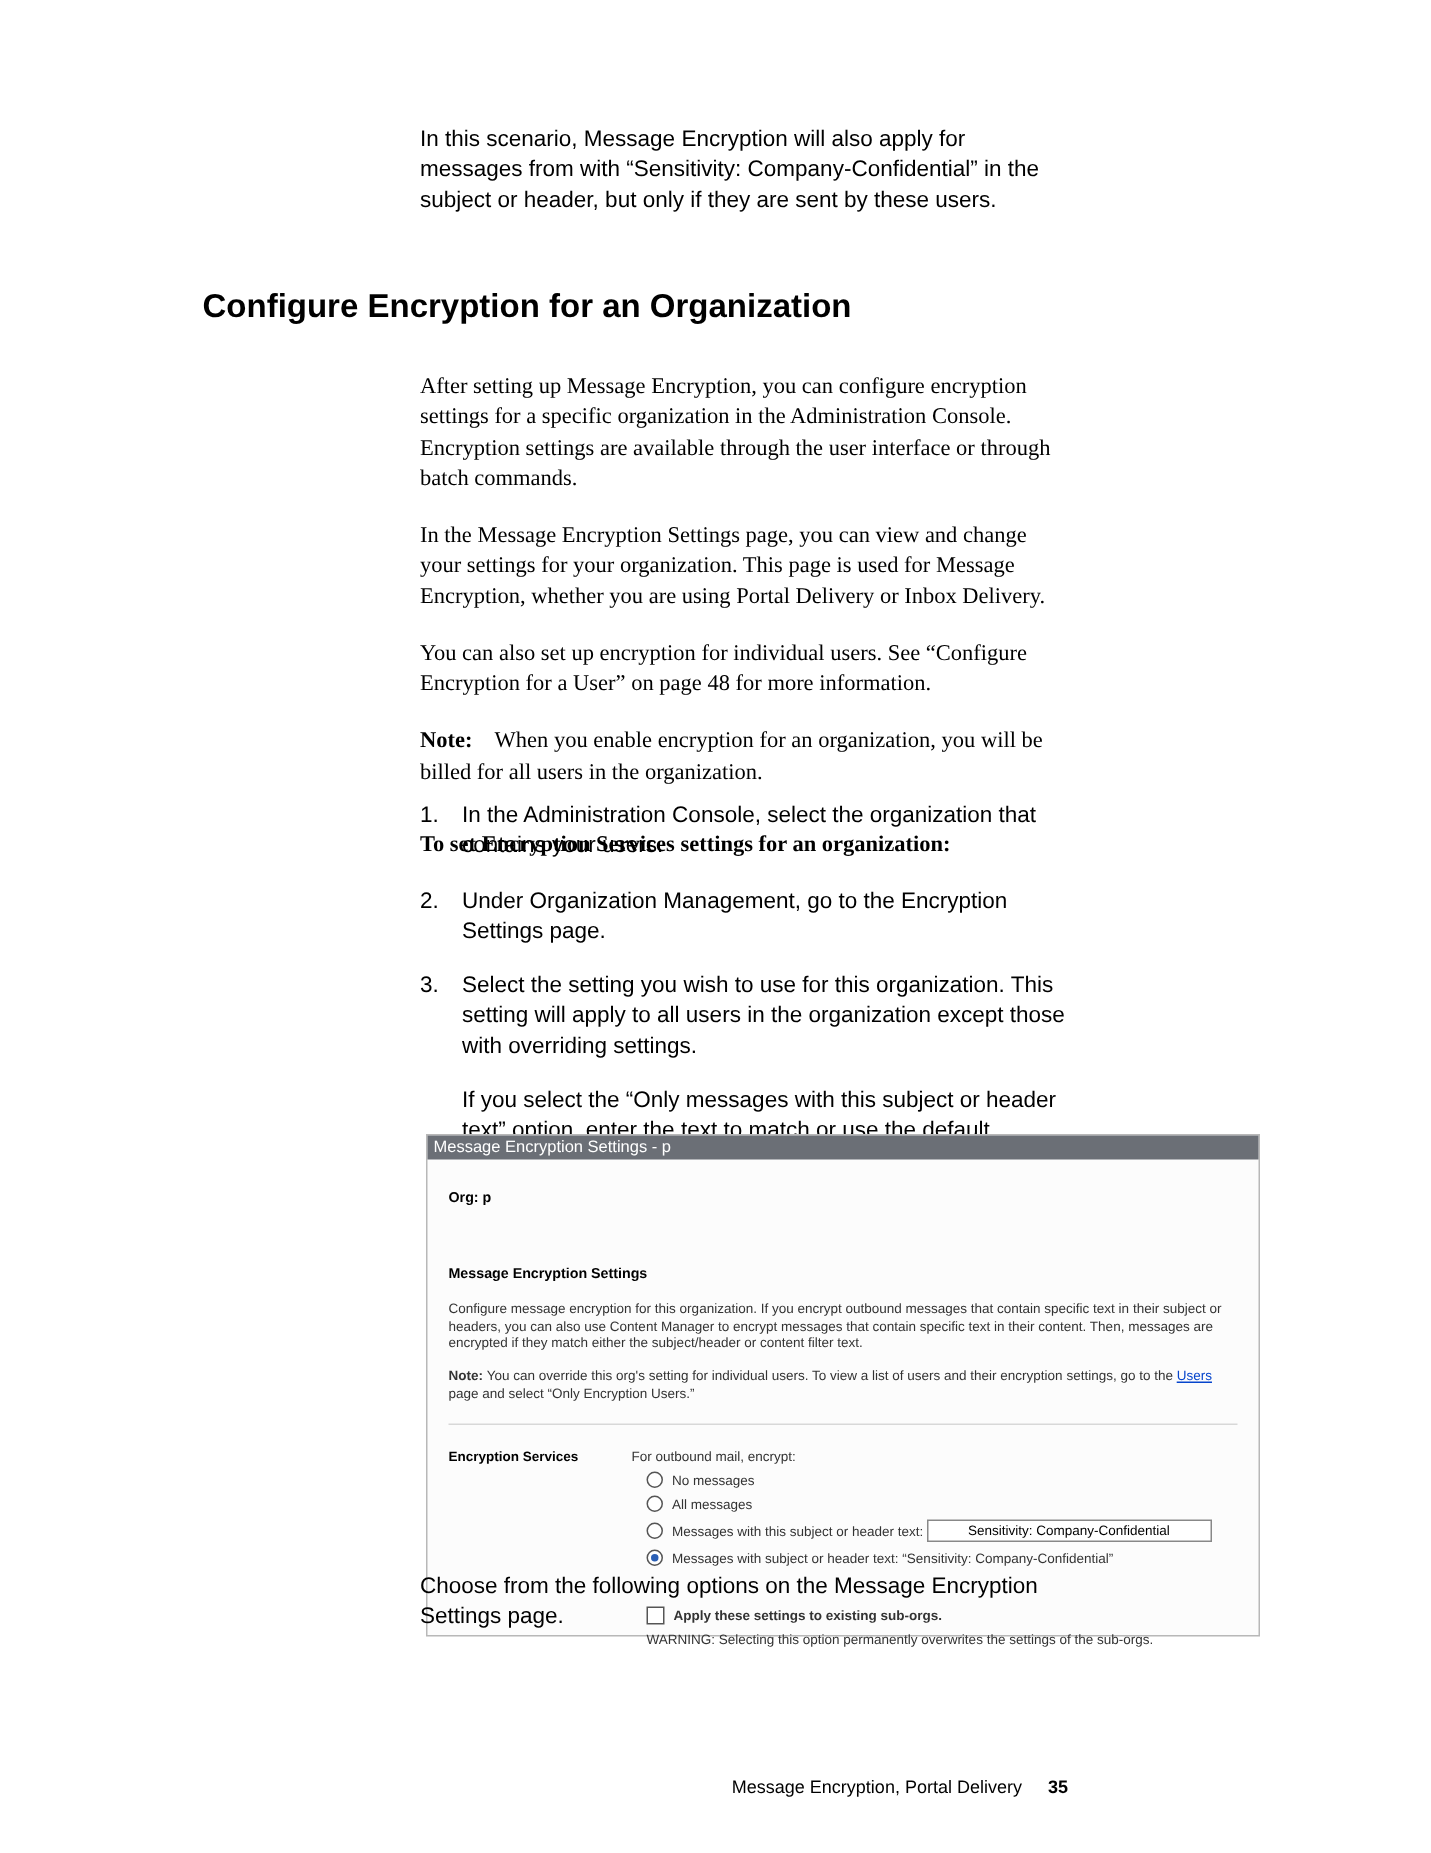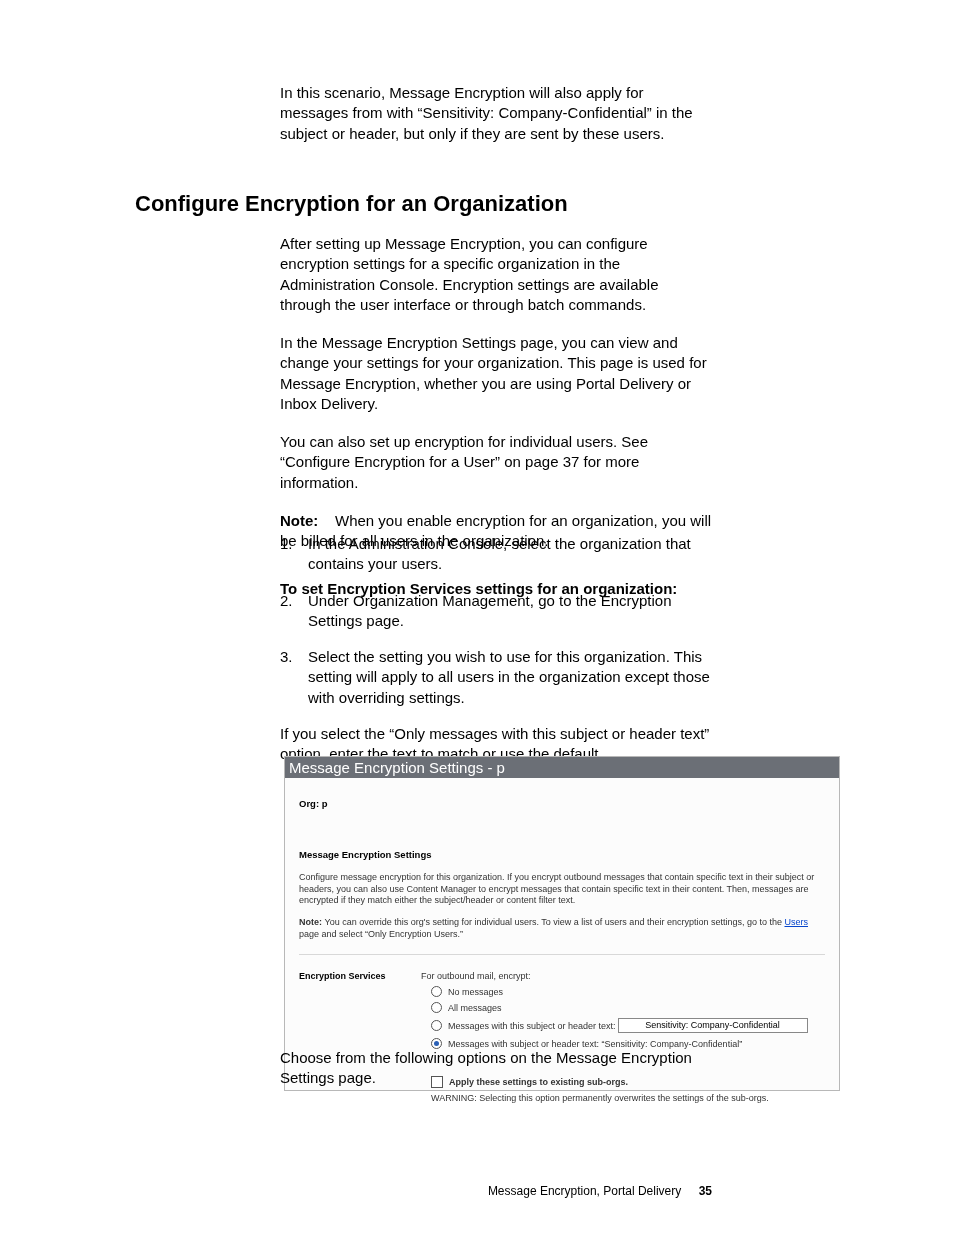--- a/index.html
+++ b/index.html
@@ -26,59 +26,61 @@
     line-height: 1.35;
   }
   .h1 {
     position: absolute;
     left: 135px;
     top: 191px;
     font-size: 22px;
     font-weight: bold;
   }
   .after-h1 {
-    top: 234px;
-    font-size: 15px;
-    line-height: 1.35;
+    top: 248px;
+    font-size: 15px;
+    line-height: 1.35;
+    font-family: Liberation Serif, serif;
   }
   .p-space { margin: 0 0 18px 0; }
   .note-label { font-weight: bold; }
   .bold { font-weight: bold; }
   .steps-block {
     top: 534px;
     font-size: 15px;
     line-height: 1.35;
   }
   .step {
     display: flex;
     margin-bottom: 16px;
   }
   .step-num {
     min-width: 28px;
   }
   .step-body {}
   .step-sub {
+    margin-left: 28px;
     margin-bottom: 16px;
   }
 
   
   .shot {
     position: absolute;
     left: 284px;
     top: 756px;
     width: 556px;
     height: 335px;
     border: 1px solid #b8b8b8;
     background: #fcfcfc;
     box-sizing: border-box;
   }
   .shot-titlebar {
     background: #6b6f76;
     color: #fff;
-    font-size: 15px;
+    font-size: 11px;
     padding: 2px 4px;
     font-family: Arial, Helvetica, sans-serif;
   }
   .shot-inner {
     padding: 14px 14px 8px 14px;
     font-family: Arial, Helvetica, sans-serif;
     color: #333;
   }
   .shot-header-row {
     display: flex;
@@ -210,21 +212,21 @@
 
 <div class="page">
 
   <div class="body-col intro">In this scenario, Message Encryption will also apply for messages from with “Sensitivity: Company-Confidential” in the subject or header, but only if they are sent by these users.</div>
 
   <div class="h1">Configure Encryption for an Organization</div>
 
   <div class="body-col after-h1">
     <p class="p-space">After setting up Message Encryption, you can configure encryption settings for a specific organization in the Administration Console. Encryption settings are available through the user interface or through batch commands.</p>
     <p class="p-space">In the Message Encryption Settings page, you can view and change your settings for your organization. This page is used for Message Encryption, whether you are using Portal Delivery or Inbox Delivery.</p>
-    <p class="p-space">You can also set up encryption for individual users. See “Configure Encryption for a User” on page 37 for more information.</p>
+    <p class="p-space">You can also set up encryption for individual users. See “Configure Encryption for a User” on page 48 for more information.</p>
     <p class="p-space">
       <span class="note-label">Note:</span>
       <span>&nbsp;&nbsp;</span>
       <span>When you enable encryption for an organization, you will be billed for all users in the organization.</span>
     </p>
     <p class="p-space bold" style="margin-top:28px;">To set Encryption Services settings for an organization:</p>
   </div>
 
   <div class="body-col steps-block">
     <div class="step">

